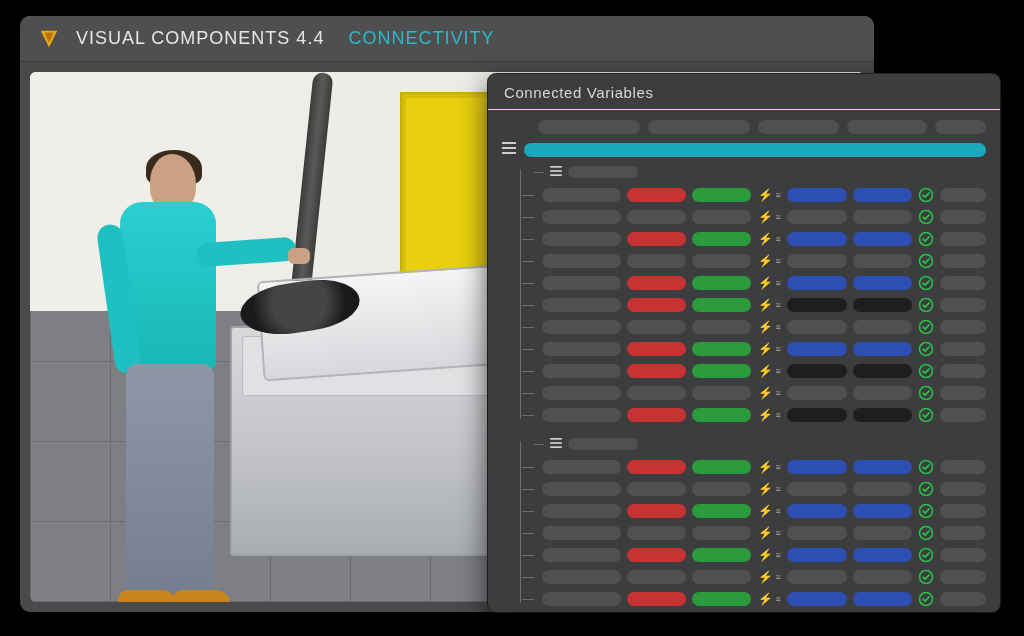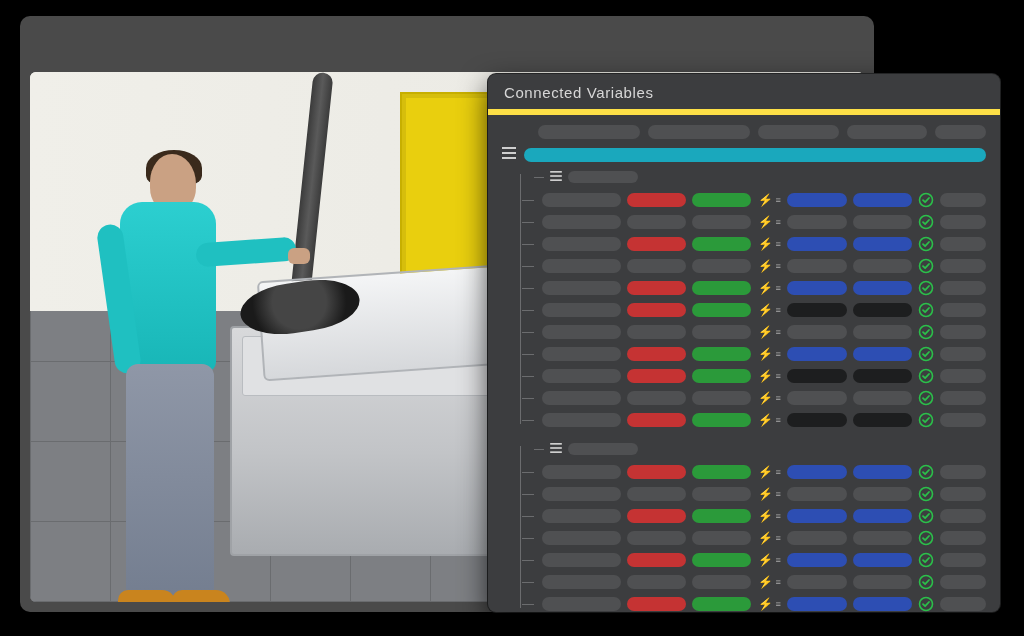--- a/index.html
+++ b/index.html
@@ -102,21 +102,21 @@
     background:#3c3d3f;
     border-radius:8px;
     box-shadow: 0 10px 28px rgba(0,0,0,0.7), 0 0 0 1px #2a2b2c;
     overflow:hidden;
     font-size:12px;
     color:#cfcfcf;
   }
   .panel-header {
     padding:10px 16px 8px;
     font-size:15px; letter-spacing:0.6px; font-weight:300; color:#d7d7d7;
-    border-bottom:6px solid #fde047;
+    border-bottom:1px solid #fde047;
   }
   .panel-body { padding:8px 14px 14px; }
 
   .hdr-pills { display:flex; gap:8px; margin:2px 0 8px 36px; }
   .hdr-pills .ph { height:14px; border-radius:7px; background:#4f5052; }
   .hdr-pills .ph:nth-child(1){flex:1.4}
   .hdr-pills .ph:nth-child(2){flex:1.4}
   .hdr-pills .ph:nth-child(3){flex:1.1}
   .hdr-pills .ph:nth-child(4){flex:1.1}
   .hdr-pills .ph:nth-child(5){flex:0.7}
@@ -153,20 +153,28 @@
   .check { width:16px; height:16px; }
   .check svg{display:block}
   .sub  { width:6px; font-size:9px; color:#aaa; margin-left:-4px;}
 </style>
 </head>
 <body>
 
 <div class="stage">
 
   <div class="main-window">
+    <div class="title-bar">
+      <svg class="logo" viewBox="0 0 24 24">
+        <polygon points="3,3 21,3 12,21" fill="#f0a61c"></polygon>
+        <polygon points="7,5 17,5 12,16" fill="#b87400"></polygon>
+      </svg>
+      <div class="app-title">VISUAL COMPONENTS 4.4</div>
+      <div class="nav-title">CONNECTIVITY</div>
+    </div>
 
     <div class="viewport">
       <div class="wall"></div>
       <div class="floor"></div>
       <div class="panel-yellow"></div>
       <div class="hose"></div>
       <div class="table"></div>
       <div class="carriage"></div>
       <div class="hose-end"></div>
 

